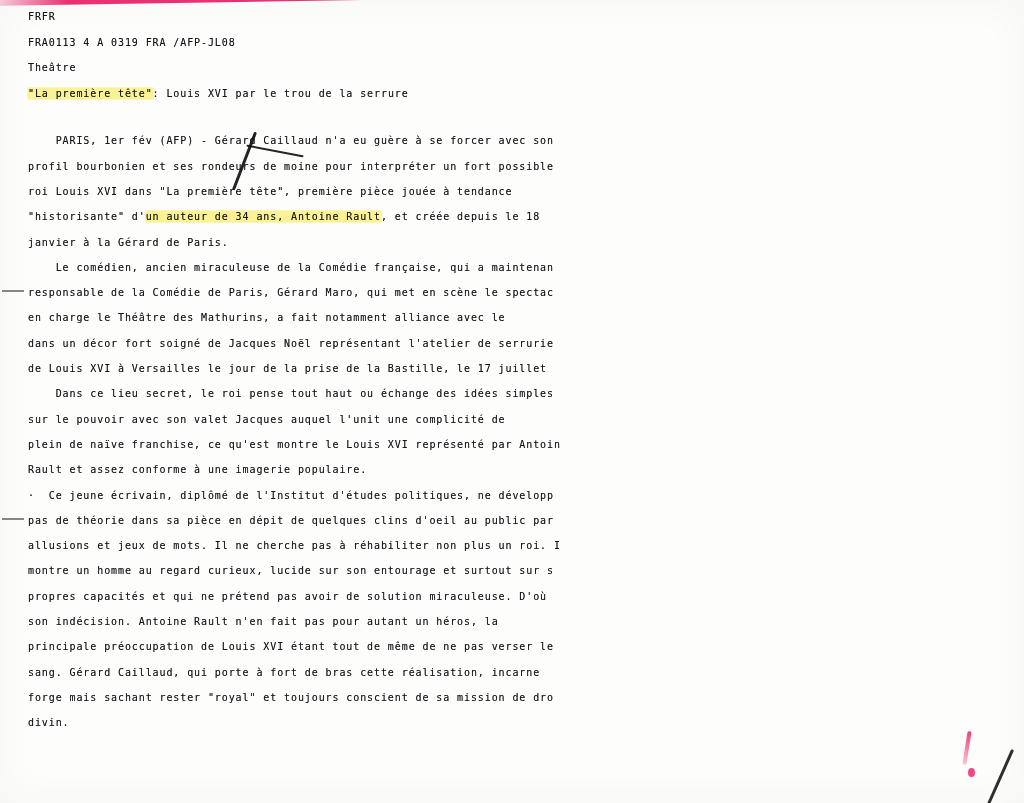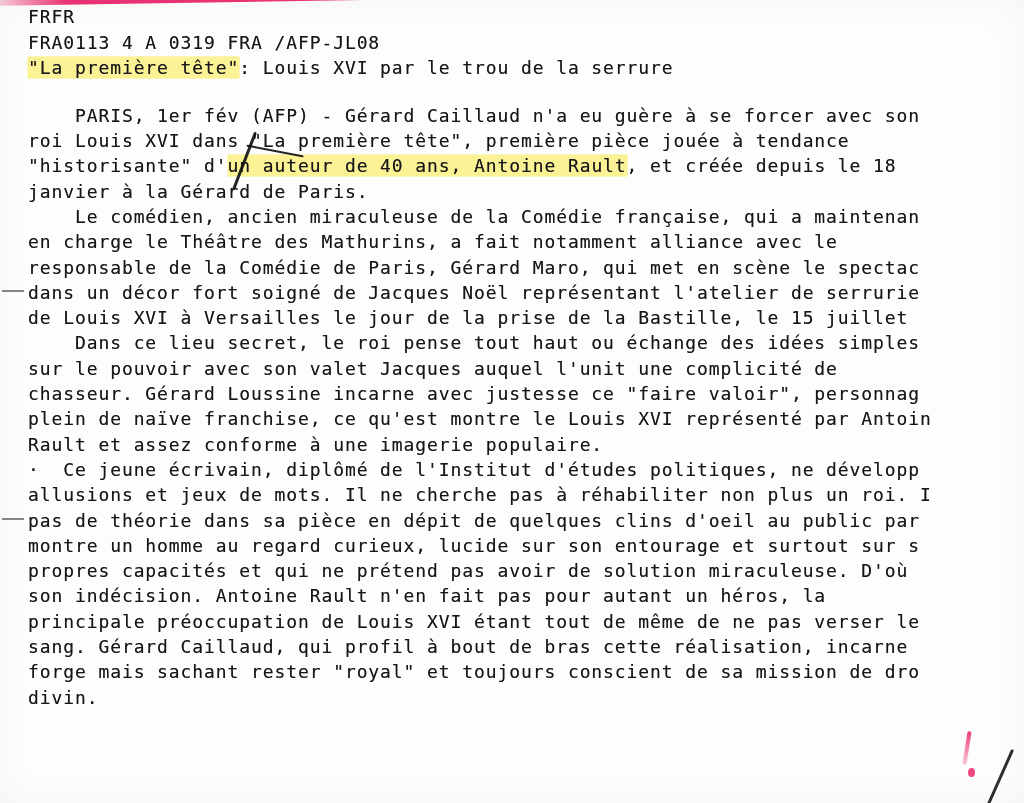--- a/index.html
+++ b/index.html
@@ -37,21 +37,21 @@
 
   .doc {
     position: absolute;
     left: 28px;
     top: 4px;
     width: 990px;
   }
 
   .line {
     position: relative;
-    font-size: 18px;
+    font-size: 10px;
     line-height: 25.3px;
     letter-spacing: 0.9px;
     color: #16161a;
     white-space: pre;
     font-weight: 400;
     text-shadow: 0 0 0.6px rgba(0,0,0,0.45);
   }
 
   .hl {
     background: rgba(248, 238, 120, 0.78);
@@ -143,55 +143,56 @@
   <div class="top-streak"></div>
 
   <div class="margin-dash" style="top:290px;"></div>
   <div class="margin-dash" style="top:518px;"></div>
 
   <div class="doc">
 
     <div class="header-block">
       <div class="line">FRFR</div>
       <div class="line">FRA0113 4 A 0319 FRA /AFP-JL08</div>
+      <div class="line">Theâtre</div>
       <div class="line"><span class="hl">"La première tête"</span><span>: Louis XVI par le trou de la serrure</span></div>
     </div>
 
     <div class="body-block">
       <div class="line">    PARIS, 1er fév (AFP) - Gérard Caillaud n'a eu guère à se forcer avec son</div>
+      <div class="line">profil bourbonien et ses rondeurs de moine pour interpréter un fort possible</div>
       <div class="line">roi Louis XVI dans "La première tête", première pièce jouée à tendance</div>
-      <div class="line"><span>"historisante" d'<span class="hl">un auteur de 40 ans, Antoine Rault</span>, et créée depuis le 18</span></div>
+      <div class="line"><span>"historisante" d'<span class="hl">un auteur de 34 ans, Antoine Rault</span>, et créée depuis le 18</span></div>
       <div class="line">janvier à la Gérard de Paris.</div>
     </div>
 
     <div>
       <div class="line">    Le comédien, ancien miraculeuse de la Comédie française, qui a maintenan</div>
+      <div class="line">responsable de la Comédie de Paris, Gérard Maro, qui met en scène le spectac</div>
       <div class="line">en charge le Théâtre des Mathurins, a fait notamment alliance avec le</div>
-      <div class="line">responsable de la Comédie de Paris, Gérard Maro, qui met en scène le spectac</div>
       <div class="line">dans un décor fort soigné de Jacques Noël représentant l'atelier de serrurie</div>
-      <div class="line">de Louis XVI à Versailles le jour de la prise de la Bastille, le 15 juillet</div>
+      <div class="line">de Louis XVI à Versailles le jour de la prise de la Bastille, le 17 juillet</div>
     </div>
 
     <div>
       <div class="line">    Dans ce lieu secret, le roi pense tout haut ou échange des idées simples</div>
       <div class="line">sur le pouvoir avec son valet Jacques auquel l'unit une complicité de</div>
-      <div class="line">chasseur. Gérard Loussine incarne avec justesse ce "faire valoir", personnag</div>
       <div class="line">plein de naïve franchise, ce qu'est montre le Louis XVI représenté par Antoin</div>
       <div class="line">Rault et assez conforme à une imagerie populaire.</div>
     </div>
 
     <div>
       <div class="line">·  Ce jeune écrivain, diplômé de l'Institut d'études politiques, ne développ</div>
+      <div class="line">pas de théorie dans sa pièce en dépit de quelques clins d'oeil au public par</div>
       <div class="line">allusions et jeux de mots. Il ne cherche pas à réhabiliter non plus un roi. I</div>
-      <div class="line">pas de théorie dans sa pièce en dépit de quelques clins d'oeil au public par</div>
       <div class="line">montre un homme au regard curieux, lucide sur son entourage et surtout sur s</div>
       <div class="line">propres capacités et qui ne prétend pas avoir de solution miraculeuse. D'où</div>
       <div class="line">son indécision. Antoine Rault n'en fait pas pour autant un héros, la</div>
       <div class="line">principale préoccupation de Louis XVI étant tout de même de ne pas verser le</div>
-      <div class="line">sang. Gérard Caillaud, qui profil à bout de bras cette réalisation, incarne</div>
+      <div class="line">sang. Gérard Caillaud, qui porte à fort de bras cette réalisation, incarne</div>
       <div class="line">forge mais sachant rester "royal" et toujours conscient de sa mission de dro</div>
       <div class="line">divin.</div>
     </div>
 
   </div>
 
   <div class="pen-stroke"></div>
   <div class="pen-stroke s2"></div>
 
   <div class="ink-mark m1"></div>

